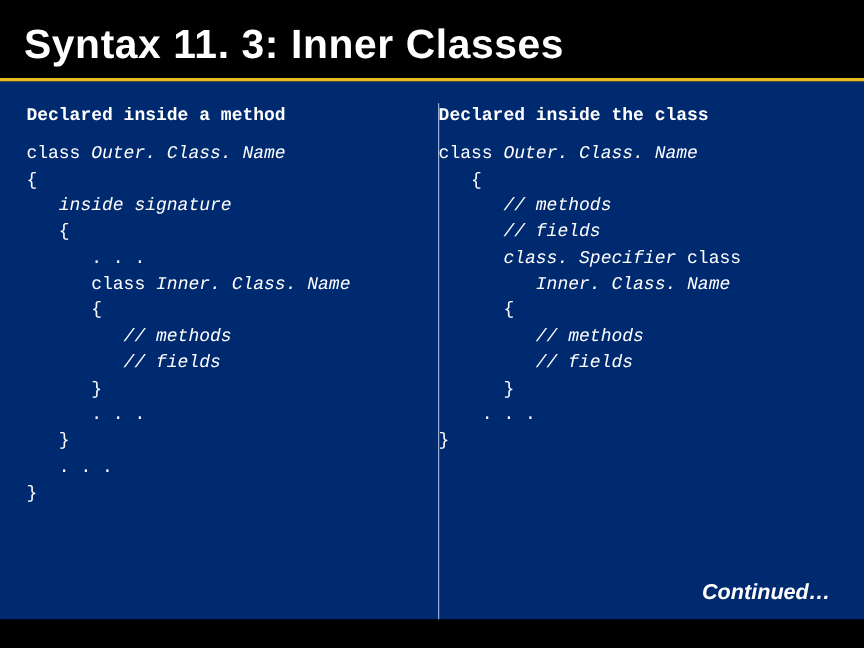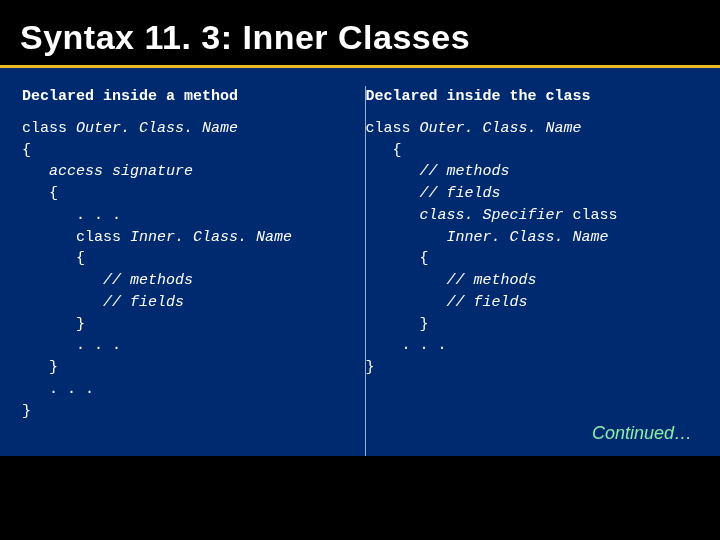--- a/index.html
+++ b/index.html
@@ -26,21 +26,21 @@
     color: #fff;
     font-weight: 900;
     font-size: 34px;
     letter-spacing: 0.5px;
   }
   .body {
     display: flex;
     padding: 18px 22px 0 22px;
     background: #002a6f;
     margin: 0;
-    height: 388px;
+    height: 448px;
     box-sizing: border-box;
     position: relative;
   }
   .col {
     flex: 1;
     color: #fff;
     font-family: "Courier New", Courier, monospace;
     font-size: 15px;
     line-height: 1.45;
   }
@@ -61,43 +61,43 @@
     font-size: 15px;
     line-height: 1.45;
     white-space: pre;
   }
   em.it {
   }
   .continued {
     position: absolute;
     right: 28px;
     bottom: 12px;
-    color: #86efac;
+    color: #ffffff;
     font-family: Arial, Helvetica, sans-serif;
-    font-weight: normal;
+    font-weight: bold;
     font-style: italic;
     font-size: 18px;
   }
 </style>
 </head>
 <body>
 
 <div class="slide">
 
   <div class="title-area">
     <div class="title">Syntax 11. 3: Inner Classes</div>
   </div>
 
   <div class="body">
 
     <div class="col left">
       <div class="col-heading">Declared inside a method</div>
       <pre><span>class </span><em class="it">Outer. Class. Name</em>
 <span>{</span>
-<em class="it">   access signature</em>
+<em class="it">   inside signature</em>
 <span>   {</span>
 <span>      . . .</span>
 <span>      class </span><em class="it">Inner. Class. Name</em>
 <span>      {</span>
 <em class="it">         // methods</em>
 <em class="it">         // fields</em>
 <span>      }</span>
 <span>      . . .</span>
 <span>   }</span>
 <span>   . . .</span>

